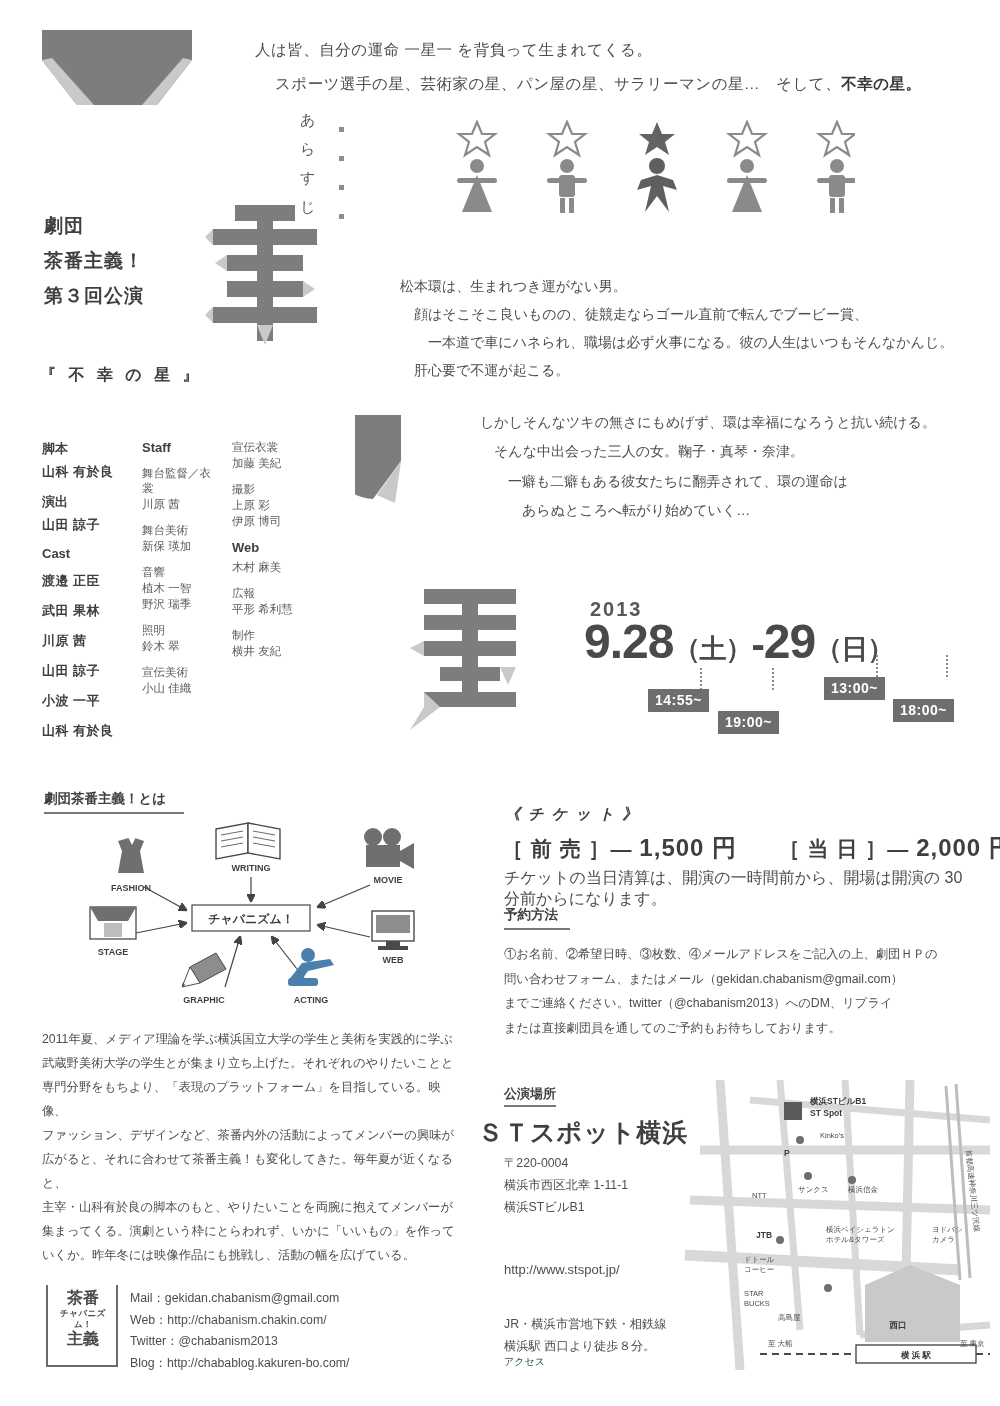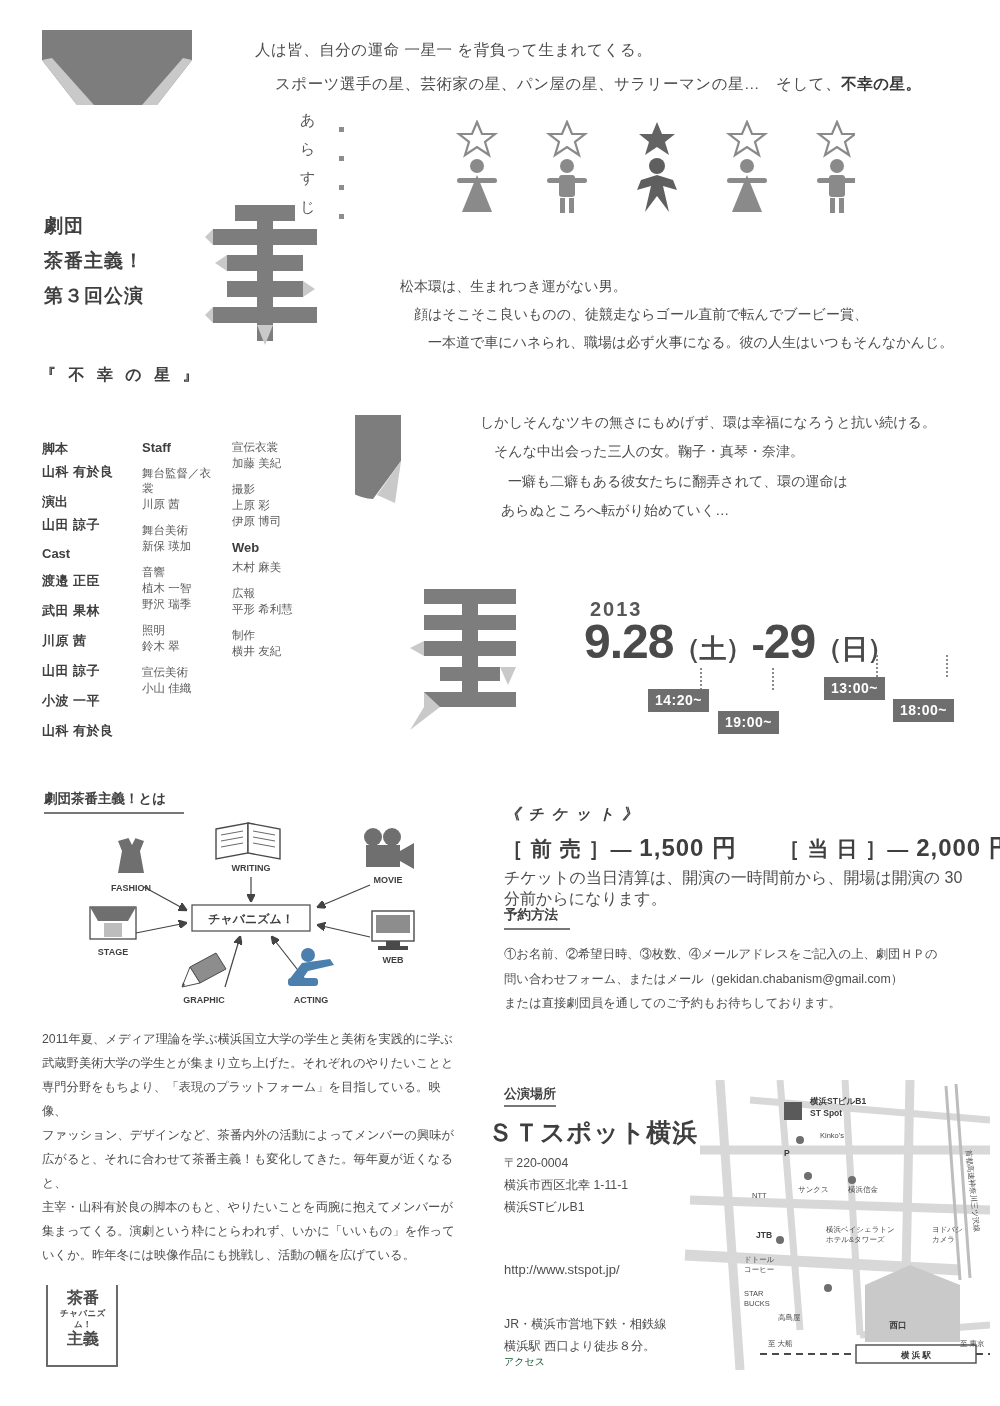--- a/index.html
+++ b/index.html
@@ -60,21 +60,21 @@
   #story1 div:nth-child(3){ margin-left:28px;}
   #story1 div:nth-child(4){ margin-left:14px;}
 
   
   #circle-shape { left:355px; top:415px; width:92px; height:92px; }
 
   
   #story2 { left:480px; top:408px; width:500px; font-size:14px; line-height:2.1; color:#4d4d4d;}
   #story2 div:nth-child(2){ margin-left:14px;}
   #story2 div:nth-child(3){ margin-left:28px;}
-  #story2 div:nth-child(4){ margin-left:21px;}
+  #story2 div:nth-child(4){ margin-left:42px;}
 
   
   #credits { left:42px; top:440px; width:340px; font-size:12.5px; }
   .cred-col { position:absolute; top:0; }
   #cred-col-1 { left:0; width:100px; }
   #cred-col-2 { left:100px; width:78px;}
   #cred-col-3 { left:190px; width:120px;}
   .cred-head { font-weight:bold; font-size:13px; color:#3f3f3f; margin-bottom:5px;}
   .cred-name { font-weight:bold; font-size:13px; color:#3f3f3f; margin-bottom:12px; letter-spacing:0.5px;}
   .cred-sub  { font-size:11.5px; color:#5c5c5c; margin-bottom:1px;}
@@ -120,21 +120,21 @@
   #ticket-prices .gap { display:inline-block; width:28px;}
   #ticket-note { left:504px; top:868px; width:470px; font-size:16px; color:#4d4d4d;}
 
   #reserve-head { left:504px; top:906px; font-size:13.5px; font-weight:bold; color:#3f3f3f;}
   #reserve-rule { left:504px; top:928px; width:66px; height:2px; background:#777;}
   #reserve-body { left:504px; top:942px; width:470px; font-size:12.3px; line-height:2.0; color:#4d4d4d;}
 
   
   #venue-head { left:504px; top:1085px; font-size:13px; font-weight:bold; color:#3f3f3f;}
   #venue-rule { left:504px; top:1105px; width:52px; height:2px; background:#777;}
-  #venue-name { left:488px; top:1116px; font-size:25px; font-weight:bold; color:#3f3f3f; letter-spacing:1px;}
+  #venue-name { left:478px; top:1116px; font-size:25px; font-weight:bold; color:#3f3f3f; letter-spacing:1px;}
   #venue-addr { left:504px; top:1152px; font-size:12.3px; line-height:1.8; color:#4d4d4d;}
   #venue-url { left:504px; top:1262px; font-size:13px; color:#4d4d4d;}
   #access-head { left:504px; top:1355px; font-size:10px; color:#14532d;}
   #access-body { left:504px; top:1313px; font-size:12.3px; line-height:1.8; color:#4d4d4d;}
 
   #map { left:660px; top:1080px; width:330px; height:290px;}
 
   .map-label { font-size:7.5px; fill:#4a4a4a; font-family:"Liberation Sans", sans-serif;}
   .map-label-b { font-size:8.5px; fill:#3a3a3a; font-weight:bold; font-family:"Liberation Sans", sans-serif;}
 </style>
@@ -222,20 +222,21 @@
     <path d="M22,60 L22,76 L10,68 Z" fill="#c9c9c9"></path>
     <path d="M98,86 L98,102 L110,94 Z" fill="#c9c9c9"></path>
     <path d="M8,112 L8,128 L0,120 Z" fill="#c9c9c9"></path>
     <path d="M52,130 L68,130 L60,150 Z" fill="#c9c9c9"></path>
   </svg>
 
   <div id="story1" class="abs">
     <div>松本環は、生まれつき運がない男。</div>
     <div>顔はそこそこ良いものの、徒競走ならゴール直前で転んでブービー賞、</div>
     <div>一本道で車にハネられ、職場は必ず火事になる。彼の人生はいつもそんなかんじ。</div>
+    <div>肝心要で不運が起こる。</div>
   </div>
 
   <svg id="circle-shape" class="abs" viewBox="0 0 92 92">
     <path d="M46,46 L46,0 A46,46 0 1 0 18,84 Z" fill="#7d7d7d"></path>
     <path d="M46,46 L22,80 L40,88 Z" fill="#c9c9c9"></path>
   </svg>
 
   <div id="story2" class="abs">
     <div>しかしそんなツキの無さにもめげず、環は幸福になろうと抗い続ける。</div>
     <div>そんな中出会った三人の女。鞠子・真琴・奈津。</div>
@@ -304,21 +305,21 @@
   </svg>
 
   <div id="date-year" class="abs">2013</div>
   <div id="date-main" class="abs">
     <span>9.28</span><span class="sm">（土）</span><span class="dash">-</span><span>29</span><span class="sm">（日）</span>
   </div>
   <div class="tick" id="tick-1"></div>
   <div class="tick" id="tick-2"></div>
   <div class="tick" id="tick-3"></div>
   <div class="tick" id="tick-4"></div>
-  <div class="time-box" id="time-1">14:20~</div>
+  <div class="time-box" id="time-1">14:55~</div>
   <div class="time-box" id="time-2">19:00~</div>
   <div class="time-box" id="time-3">13:00~</div>
   <div class="time-box" id="time-4">18:00~</div>
 
   <div id="about-title" class="abs">劇団茶番主義！とは</div>
   <div id="about-rule" class="abs"></div>
 
   <svg id="diagram" class="abs" viewBox="0 0 420 200">
 
     <rect x="152" y="90" width="118" height="26" fill="none" stroke="#555" stroke-width="1.3"></rect>
@@ -409,36 +410,43 @@
     <div>集まってくる。演劇という枠にとらわれず、いかに「いいもの」を作って</div>
     <div>いくか。昨年冬には映像作品にも挑戦し、活動の幅を広げている。</div>
   </div>
 
   <div id="logo-box" class="abs"></div>
   <div id="logo-text">
     <div>茶番</div>
     <div class="tiny">チャバニズム！</div>
     <div>主義</div>
   </div>
+  <div id="contact" class="abs">
+    <div>Mail：gekidan.chabanism@gmail.com</div>
+    <div>Web：http://chabanism.chakin.com/</div>
+    <div>Twitter：@chabanism2013</div>
+    <div>Blog：http://chabablog.kakuren-bo.com/</div>
+  </div>
 
   <div id="ticket-head" class="abs">《 チ ケ ッ ト 》</div>
   <div id="ticket-prices" class="abs">
     <span>［ 前 売 ］—</span>
     <span class="num">1,500 円</span>
     <span class="gap"></span>
     <span>［ 当 日 ］—</span>
     <span class="num">2,000 円</span>
   </div>
   <div id="ticket-note" class="abs">チケットの当日清算は、開演の一時間前から、開場は開演の 30 分前からになります。</div>
 
   <div id="reserve-head" class="abs">予約方法</div>
   <div id="reserve-rule" class="abs"></div>
   <div id="reserve-body" class="abs">
     <div>①お名前、②希望日時、③枚数、④メールアドレスをご記入の上、劇団ＨＰの</div>
     <div>問い合わせフォーム、またはメール（gekidan.chabanism@gmail.com）</div>
+    <div>までご連絡ください。twitter（@chabanism2013）へのDM、リプライ</div>
     <div>または直接劇団員を通してのご予約もお待ちしております。</div>
   </div>
 
   <div id="venue-head" class="abs">公演場所</div>
   <div id="venue-rule" class="abs"></div>
   <div id="venue-name" class="abs">ＳＴスポット横浜</div>
   <div id="venue-addr" class="abs">
     <div>〒220-0004</div>
     <div>横浜市西区北幸 1-11-1</div>
     <div>横浜STビルB1</div>

